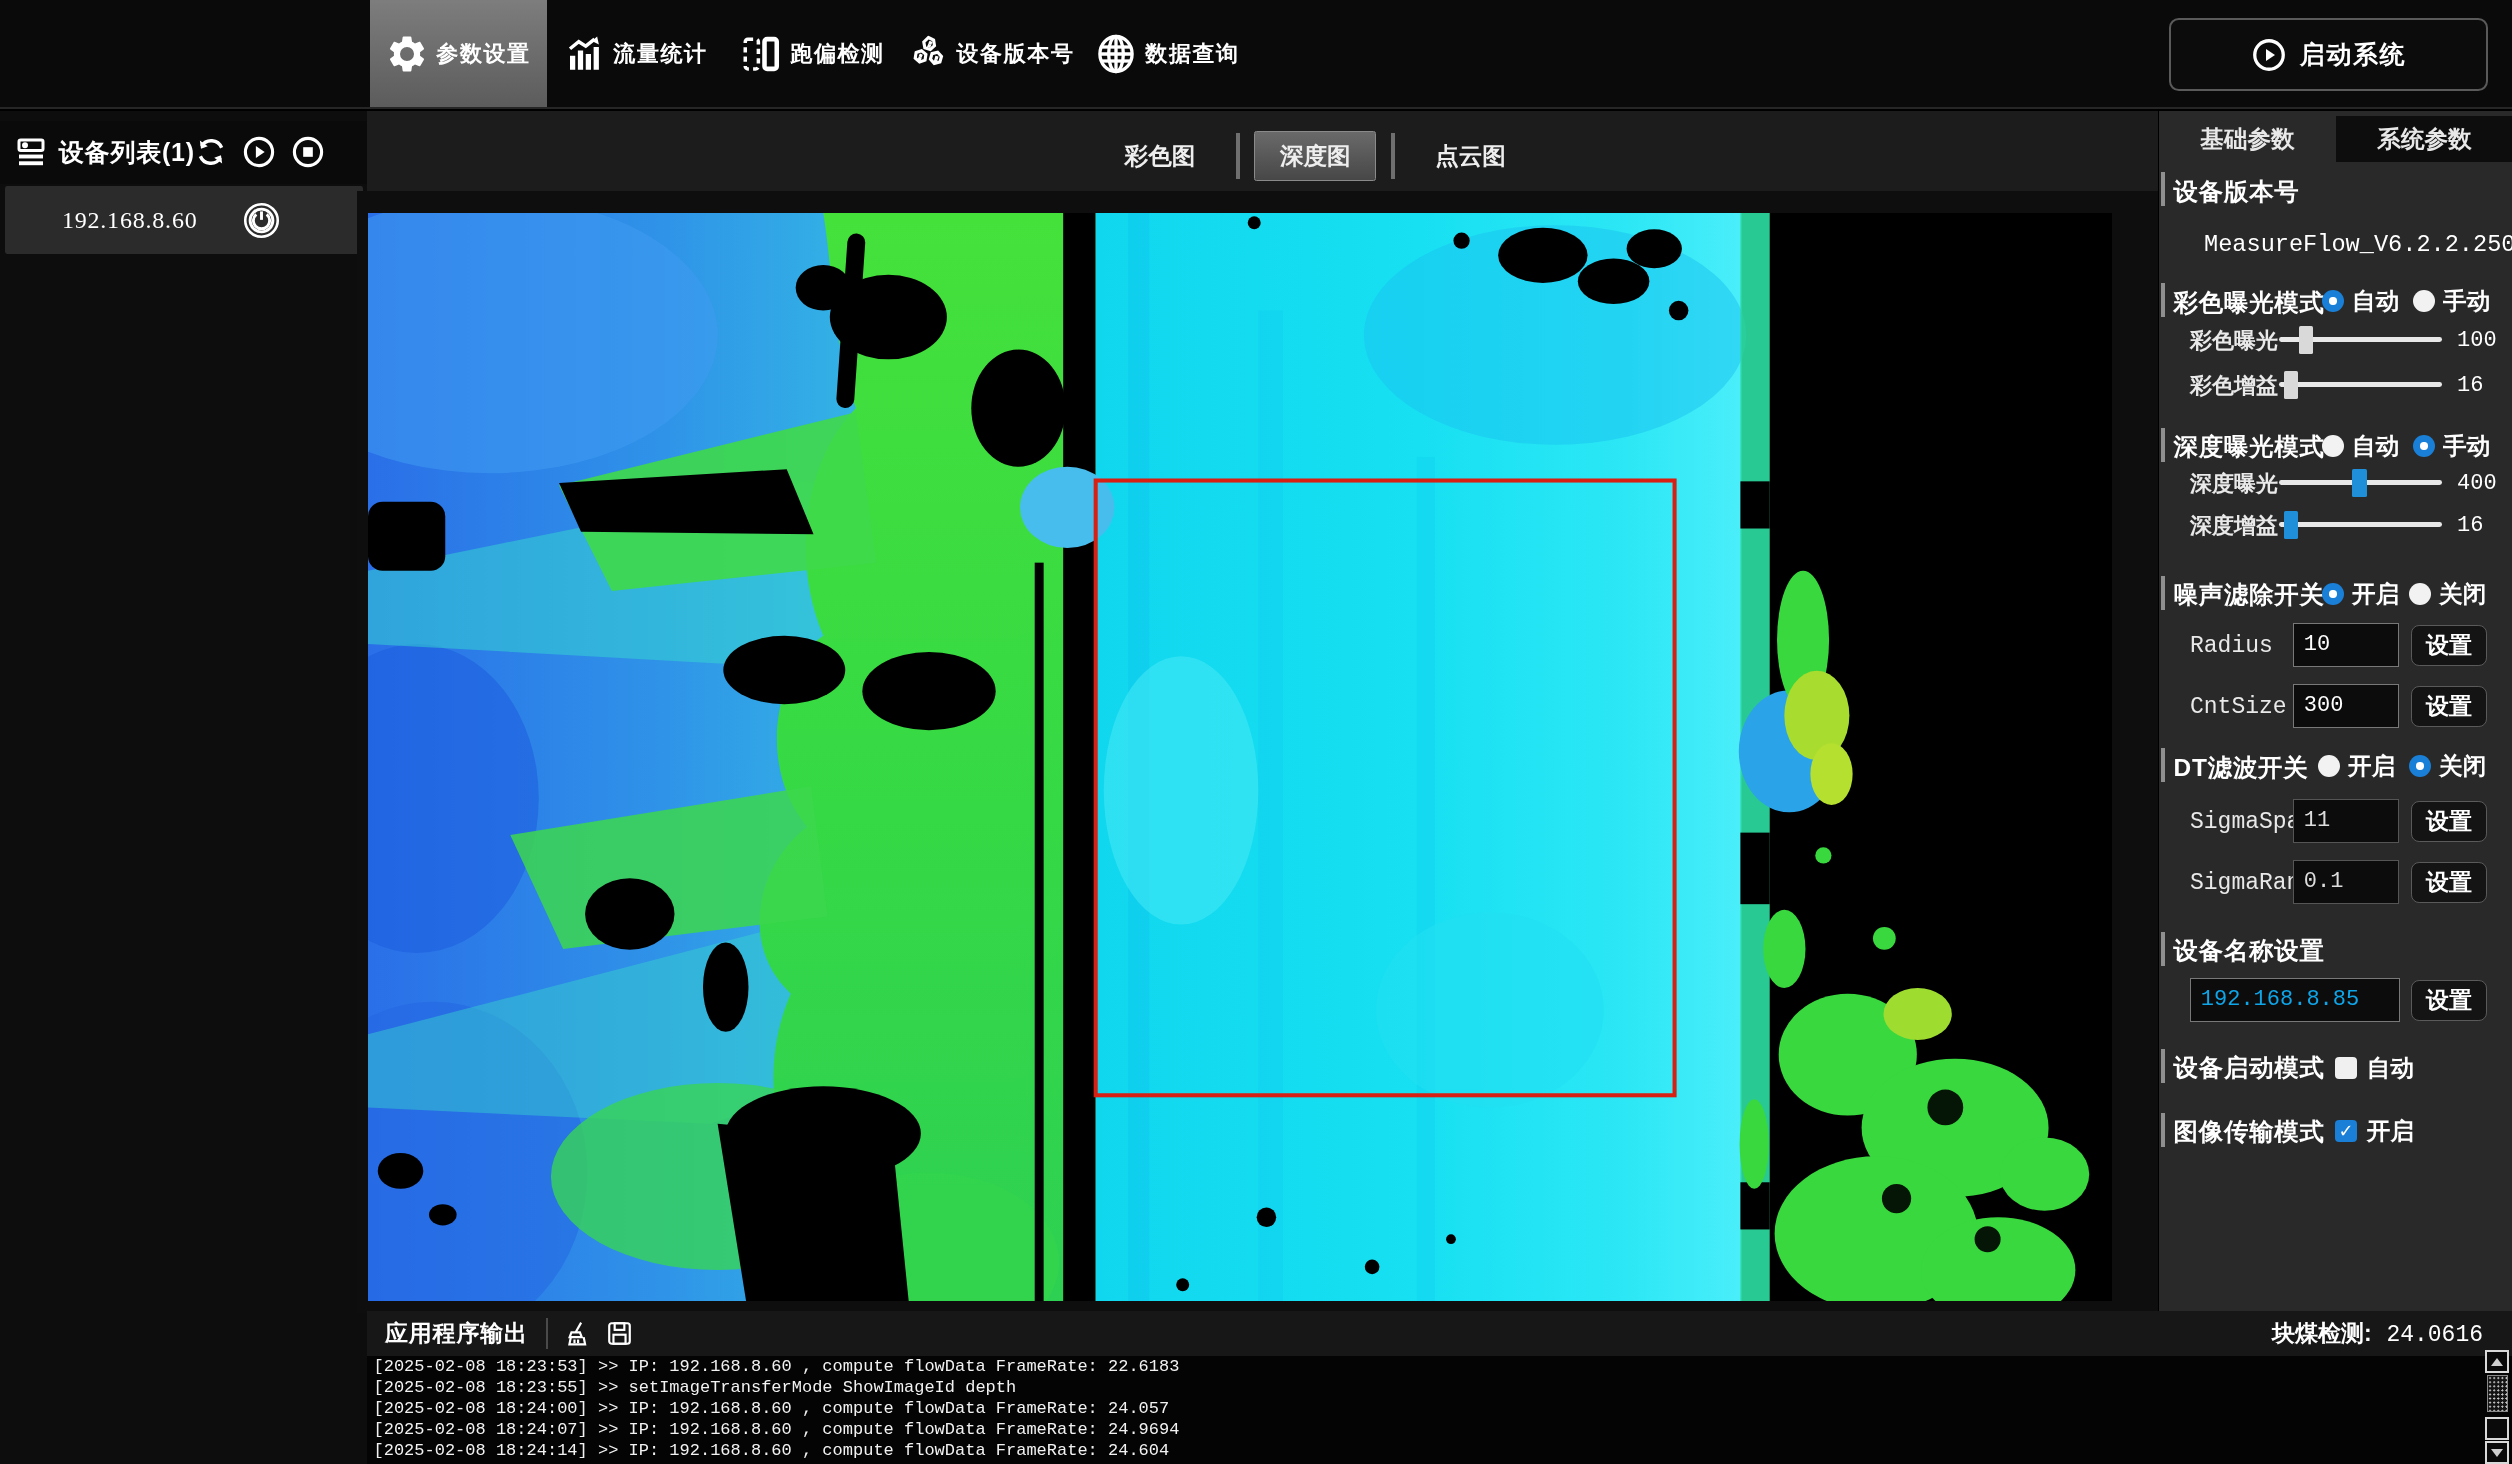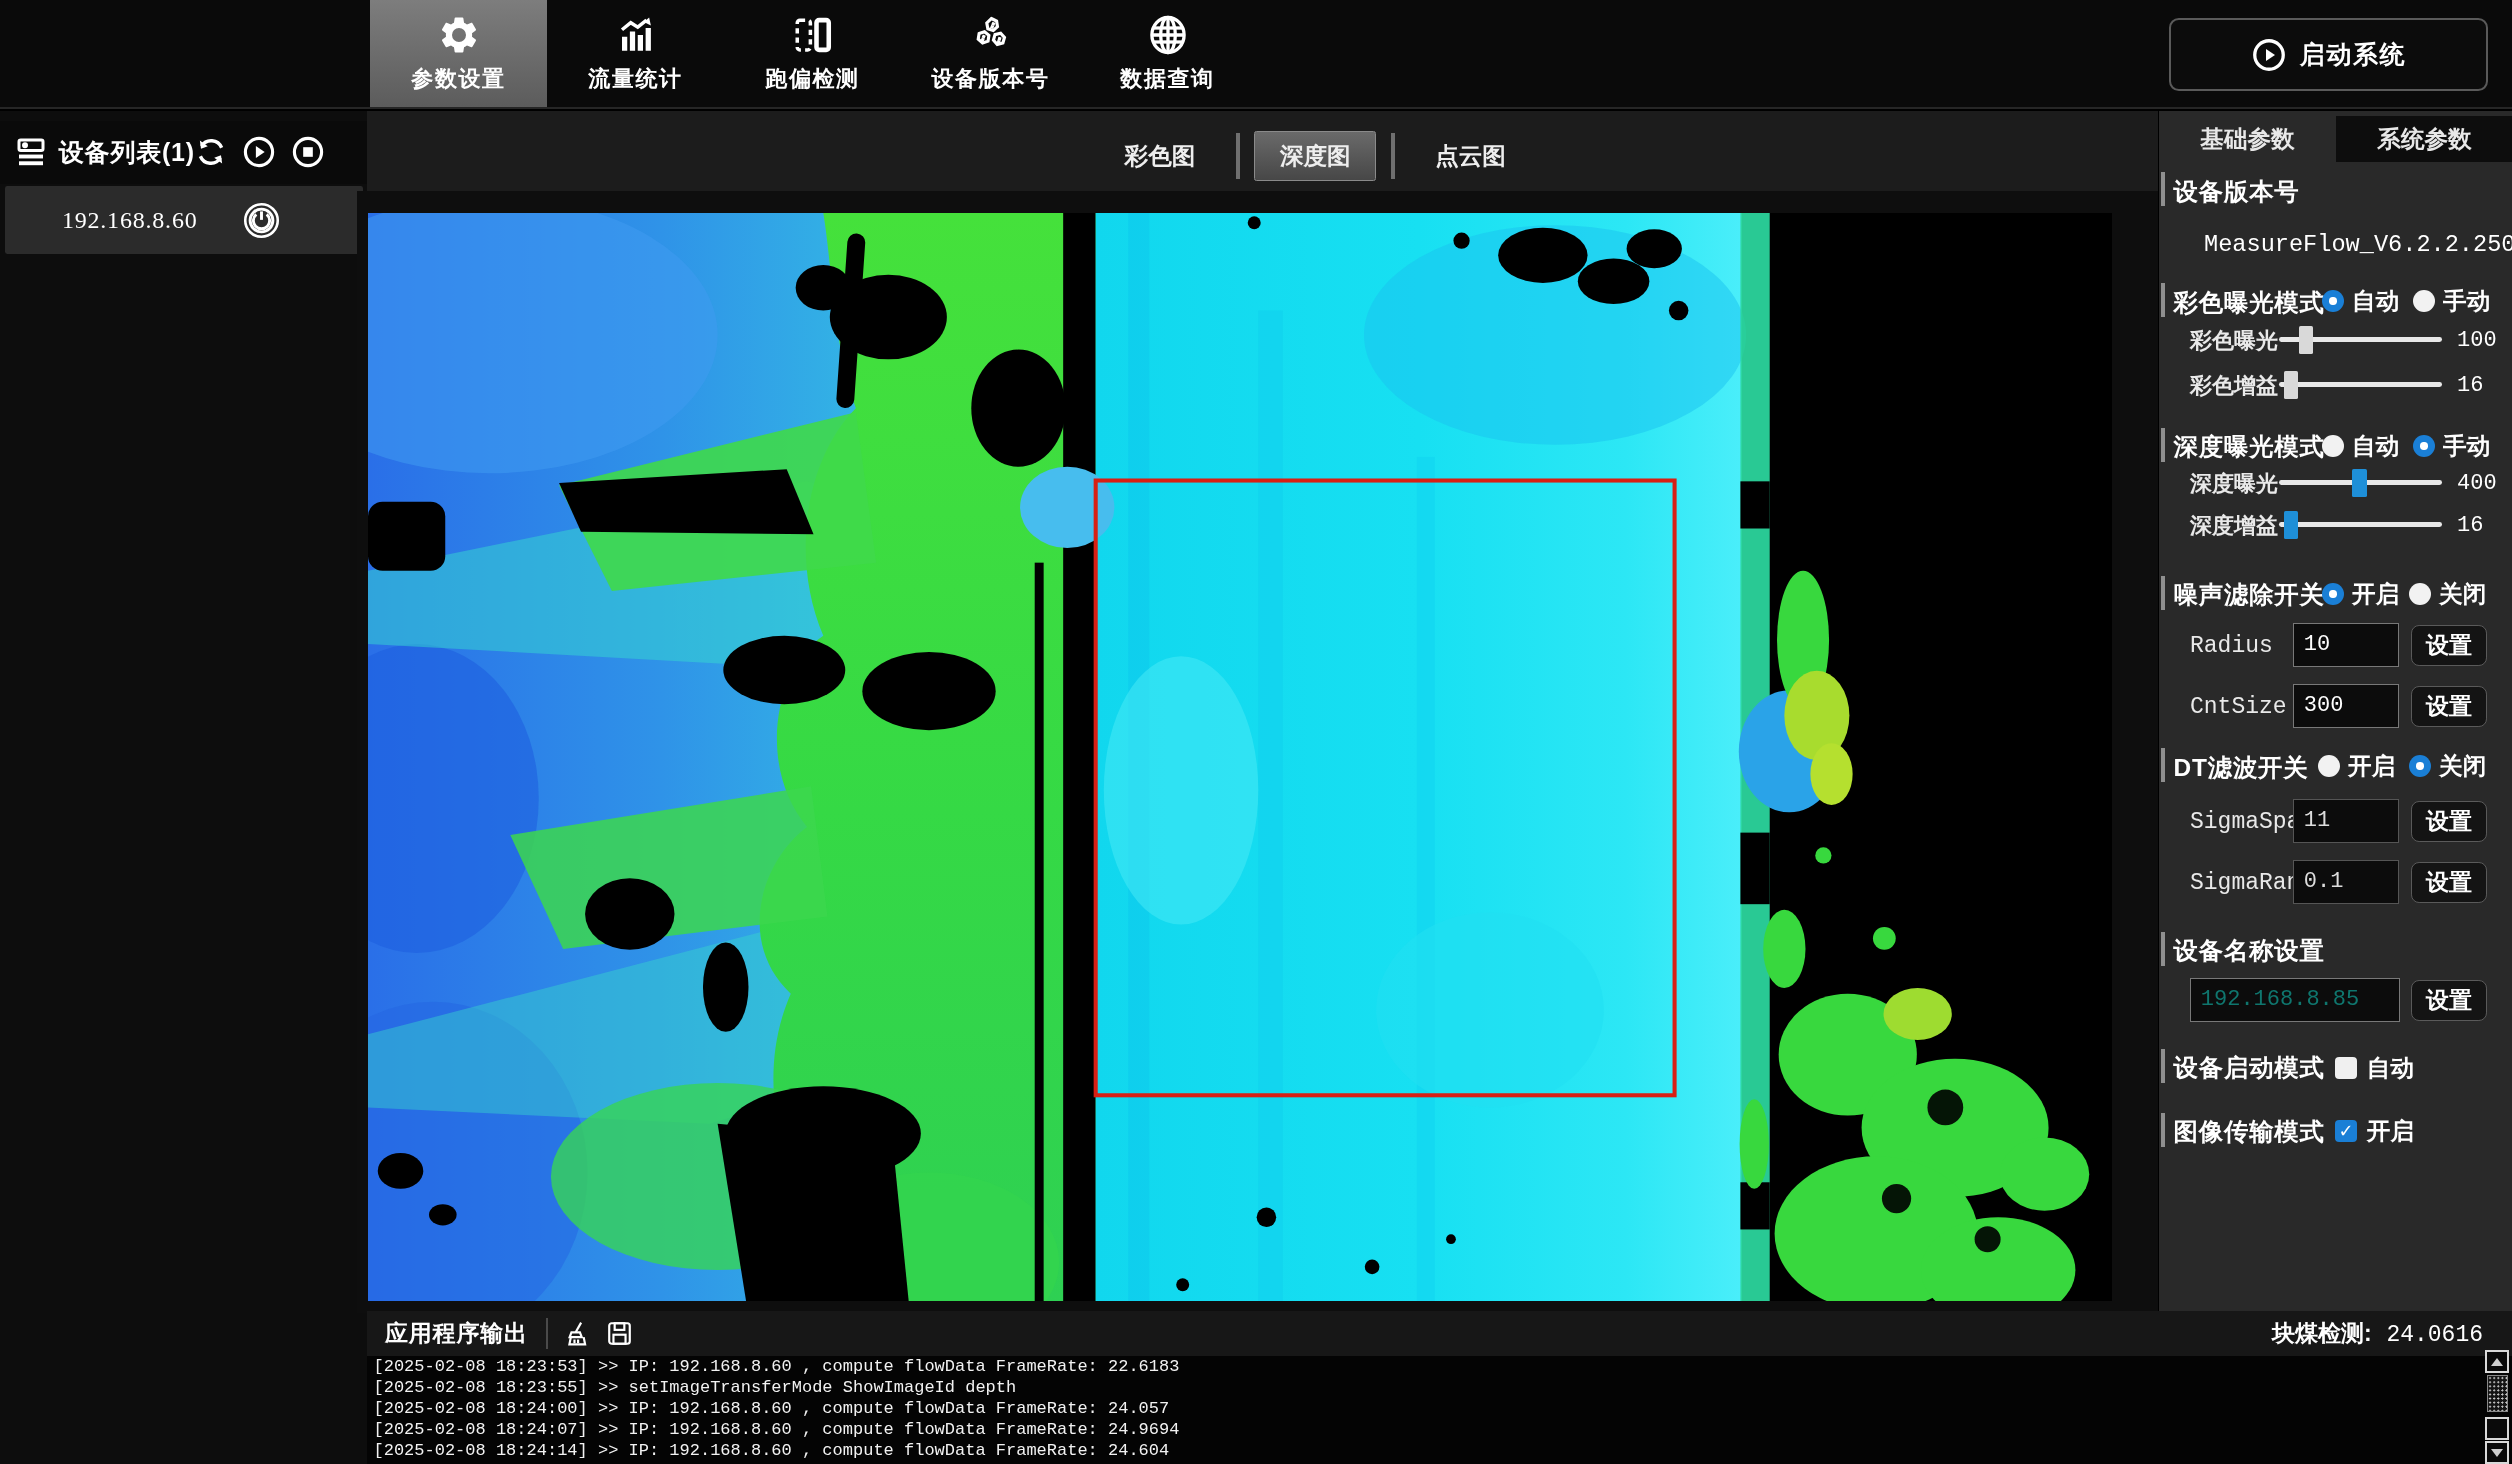--- a/index.html
+++ b/index.html
@@ -6,21 +6,21 @@
     --accent-blue:#1a7fd6;
     --roi-red:#d81f14;
   }
   *{box-sizing:border-box;margin:0;padding:0;}
   html,body{background:#000;width:2512px;height:1464px;overflow:hidden;}
   body{font-family:"Liberation Sans","DejaVu Sans",sans-serif;color:#fff;}
   #app{position:relative;width:2512px;height:1464px;background:#000;}
 
   
   .toolbar{position:absolute;left:0;top:0;width:2512px;height:109px;background:#0a0a0a;border-bottom:2.4px solid #262626;}
-  .tb-btn{position:absolute;top:0;width:177px;height:107px;display:flex;flex-direction:column;align-items:center;justify-content:center;gap:8px;cursor:pointer;}
+  .tb-btn{position:absolute;top:0;width:177px;height:107px;display:flex;flex-direction:row;align-items:center;justify-content:center;gap:8px;cursor:pointer;}
   .tb-btn.active{background:linear-gradient(#7d7d7d,#5c5c5c);}
   .tb-btn .ticon{width:42px;height:42px;}
   .tb-btn .tlabel{font-size:22px;font-weight:bold;color:#fff;letter-spacing:1.6px;}
   .start-btn{position:absolute;left:2169px;top:18px;width:319px;height:73px;border:2.4px solid #5a5a5a;border-radius:9.8px;background:#0c0c0c;display:flex;align-items:center;justify-content:center;gap:13px;cursor:pointer;}
   .start-btn .slabel{font-size:25px;font-weight:bold;letter-spacing:1.6px;}
 
   
   .sidebar{position:absolute;left:0;top:111px;width:367px;height:1353px;background:#0d0d0d;}
   .sb-head{position:absolute;left:0;top:9.8px;width:367px;height:63px;display:flex;align-items:center;background:#0a0a0a;}
   .sb-title{font-size:25px;font-weight:bold;margin-left:9.8px;letter-spacing:0.8px;}
@@ -59,21 +59,21 @@
   .sl-label.dim, .dimtxt{color:#9a9a9a;}
   .sl-track{position:absolute;left:120px;top:11.4px;width:163px;height:4.9px;background:#e8e8e8;border-radius:2.4px;cursor:pointer;}
   .sl-thumb{position:absolute;top:-11.4px;width:14.6px;height:28px;background:#d9d9d9;border-radius:1.6px;cursor:pointer;}
   .sl-thumb.blue{background:#1e8fd8;}
   .sl-val{position:absolute;left:298px;top:1.6px;font-size:22px;}
   .field-row{position:absolute;height:46px;}
   .f-label{position:absolute;top:9.8px;font-size:23px;color:#e9e9e9;}
   .f-input{position:absolute;left:134px;top:0;width:106px;height:44px;background:#0c0c0c;border:1.6px solid #787878;color:#fff;font-size:22px;line-height:41px;padding-left:9.8px;}
   .f-input.dim{border-color:#555;color:#ddd;}
   .set-btn{position:absolute;left:252px;top:1.6px;width:76px;height:41px;background:#141414;border:1.6px solid #5a5a5a;border-radius:8.1px;color:#fff;font-size:23px;font-weight:bold;display:flex;align-items:center;justify-content:center;cursor:pointer;}
-  .name-input{position:absolute;left:31px;top:0;width:210px;height:44px;background:#0c0c0c;border:1.6px solid #787878;color:#0f766e;font-size:22px;line-height:41px;padding-left:9.8px;}
+  .name-input{position:absolute;left:31px;top:0;width:210px;height:44px;background:#0c0c0c;border:1.6px solid #787878;color:#0ea5e9;font-size:22px;line-height:41px;padding-left:9.8px;}
   .checkbox{display:inline-block;width:22px;height:22px;border-radius:4.1px;background:#f0f0f0;cursor:pointer;text-align:center;}
   .checkbox.on{background:var(--accent-blue);color:#fff;font-size:18px;font-weight:bold;line-height:22px;}
   .copt{position:absolute;display:flex;align-items:center;gap:9.8px;font-size:23.6px;font-weight:bold;}
 
   
   .log-head{position:absolute;left:367px;top:1311px;width:2145px;height:45px;background:#171717;display:flex;align-items:center;}
   .log-title{font-size:23px;font-weight:bold;margin-left:18px;letter-spacing:0.8px;}
   .log-sep{width:2.4px;height:31px;background:#4a4a4a;margin:0 14.6px 0 18px;}
   .log-tool{width:29px;height:29px;margin-right:13px;cursor:pointer;}
   .fr-wrap{position:absolute;right:29px;display:flex;gap:14.6px;align-items:baseline;}

